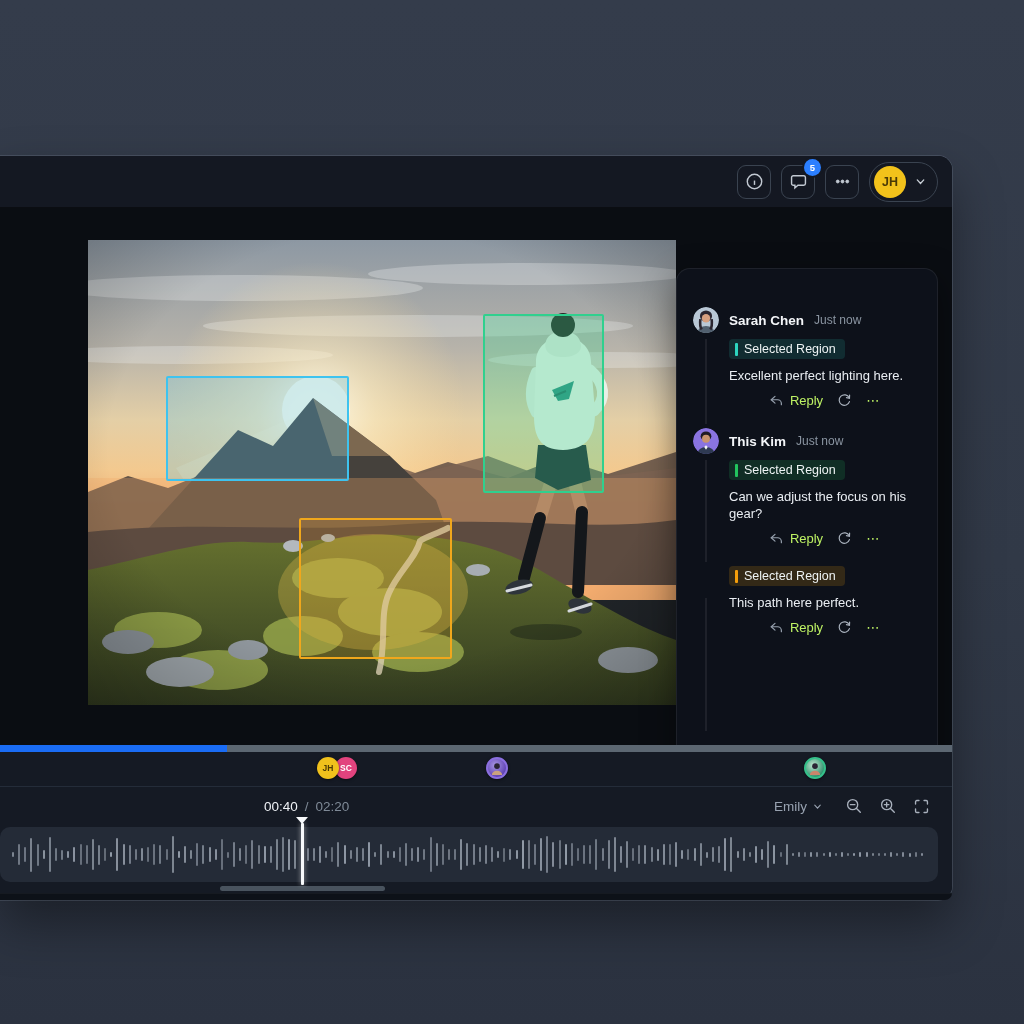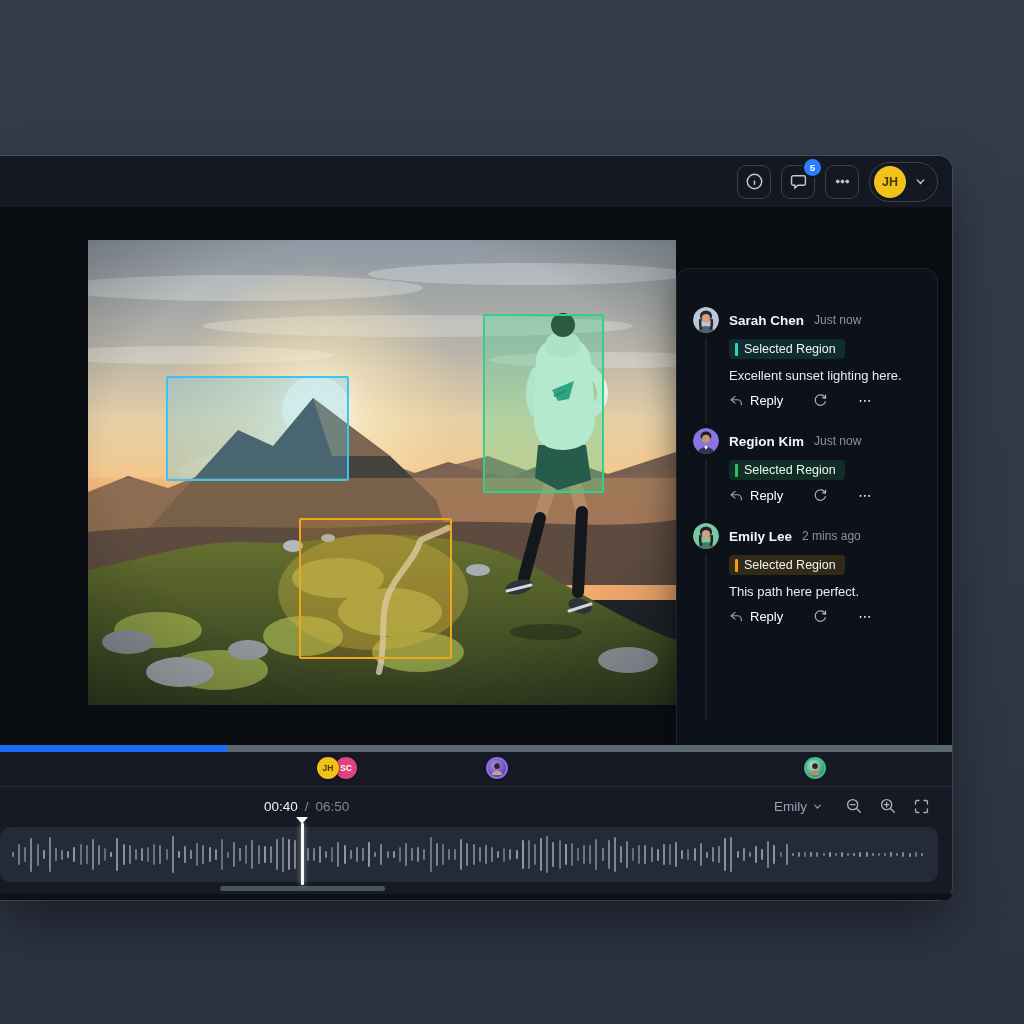--- a/index.html
+++ b/index.html
@@ -91,21 +91,21 @@
     font-size:12.5px; color:#eef3f4;
   }
   .c-tag .bar { width:3px; height:13px; border-radius:1px; }
   .t-teal   { background:rgba(45,212,191,.14); }
   .t-teal .bar   { background:#2dd4bf; }
   .t-green  { background:rgba(34,197,94,.16); }
   .t-green .bar  { background:#22c55e; }
   .t-orange { background:rgba(245,158,11,.17); }
   .t-orange .bar { background:#f59e0b; }
   .c-text { font-size:13px; line-height:17px; color:#e9edf2; max-width:196px; margin-bottom:9px; }
-  .c-actions { display:flex; align-items:center; gap:30px; color:#ffffff; font-size:13px; }
+  .c-actions { display:flex; align-items:center; gap:14px; color:#bef264; font-size:13px;justify-content:center; }
   .c-reply { display:flex; align-items:center; gap:6px; cursor:pointer; }
   .c-actions svg { stroke:#97a1ae; }
   .c-more { letter-spacing:2px; cursor:pointer; }
 
   
   .timeline {
     position:absolute; left:0; right:0; bottom:0; height:155px;
     background:#151a24; border-radius:0 0 14px 0;
   }
   .progress-track {
@@ -318,21 +318,21 @@
             </svg>
           </div>
           <span class="c-name">Sarah Chen</span>
           <span class="c-time">Just now</span>
         </div>
         <div class="c-body">
           <div class="c-tag t-teal">
             <span class="bar"></span>
             <span>Selected Region</span>
           </div>
-          <div class="c-text">Excellent sunset lighting here.</div>
+          <div class="c-text">Excellent perfect lighting here.</div>
           <div class="c-actions">
             <span class="c-reply">
               <span style="display:flex">
                 <svg width="15" height="15" viewBox="0 0 20 20" fill="none" stroke-width="1.6" stroke-linecap="round" stroke-linejoin="round">
                   <polyline points="8,4.5 3,9 8,13.5"></polyline>
                     <path d="M3 9h8.5a5 5 0 0 1 5 5v1.5"></path>
                 </svg>
               </span>
               <span>Reply</span>
             </span>
@@ -351,28 +351,29 @@
         <div class="c-head">
           <div class="c-avatar">
             <svg width="26" height="26" viewBox="0 0 30 30">
               <circle cx="15" cy="15" r="15" fill="#8a74e0"></circle>
               <ellipse cx="15" cy="9.5" rx="6.2" ry="5.5" fill="#1f1b24"></ellipse>
               <circle cx="15" cy="12.5" r="4.6" fill="#c8946e"></circle>
               <path d="M5 30 a10 8 0 0 1 20 0 Z" fill="#2e3a52"></path>
               <path d="M13 22 15 25 17 22 15 20 Z" fill="#f2f4f6"></path>
             </svg>
           </div>
-          <span class="c-name">Region Kim</span>
+          <span class="c-name">This Kim</span>
           <span class="c-time">Just now</span>
         </div>
         <div class="c-body">
           <div class="c-tag t-green">
             <span class="bar"></span>
             <span>Selected Region</span>
           </div>
+          <div class="c-text">Can we adjust the focus on his gear?</div>
           <div class="c-actions">
             <span class="c-reply">
               <span style="display:flex">
                 <svg width="15" height="15" viewBox="0 0 20 20" fill="none" stroke-width="1.6" stroke-linecap="round" stroke-linejoin="round">
                   <polyline points="8,4.5 3,9 8,13.5"></polyline>
                     <path d="M3 9h8.5a5 5 0 0 1 5 5v1.5"></path>
                 </svg>
               </span>
               <span>Reply</span>
             </span>
@@ -381,33 +382,20 @@
                 <path d="M16.6 11.5a7 7 0 1 1-.4-5.2"></path>
                   <polyline points="16.8,2.8 16.6,7 12.6,6.2"></polyline>
               </svg>
             </span>
             <span class="c-more">⋯</span>
           </div>
         </div>
       </div>
 
       <div class="comment">
-        <div class="c-head">
-          <div class="c-avatar">
-            <svg width="26" height="26" viewBox="0 0 30 30">
-              <circle cx="15" cy="15" r="15" fill="#79c9a0"></circle>
-              <ellipse cx="15" cy="10.5" rx="7" ry="6.5" fill="#241f28"></ellipse>
-              <circle cx="15" cy="13" r="4.8" fill="#d2a07e"></circle>
-              <path d="M5 30 a10 8 0 0 1 20 0 Z" fill="#4b7a64"></path>
-              <path d="M8.5 14 q-1 8 1.5 12 M21.5 14 q1 8 -1.5 12" stroke="#241f28" stroke-width="3" fill="none"></path>
-            </svg>
-          </div>
-          <span class="c-name">Emily Lee</span>
-          <span class="c-time">2 mins ago</span>
-        </div>
         <div class="c-body">
           <div class="c-tag t-orange">
             <span class="bar"></span>
             <span>Selected Region</span>
           </div>
           <div class="c-text">This path here perfect.</div>
           <div class="c-actions">
             <span class="c-reply">
               <span style="display:flex">
                 <svg width="15" height="15" viewBox="0 0 20 20" fill="none" stroke-width="1.6" stroke-linecap="round" stroke-linejoin="round">
@@ -451,21 +439,21 @@
           <path d="M4 30 a11 9 0 0 1 22 0 Z" fill="#c9856b"></path>
         </svg>
       </div>
     </div>
     <div class="row-divider"></div>
 
     <div class="controls-row">
       <div class="time-display">
         <span class="t-cur">00:40</span>
         <span class="t-sep">/</span>
-        <span class="t-tot">06:50</span>
+        <span class="t-tot">02:20</span>
       </div>
       <div class="right-controls">
         <span class="zoom-select">
           <span>Emily</span>
           <span style="display:flex">
             <svg width="11" height="11" viewBox="0 0 20 20" fill="none" stroke="#98a2b0" stroke-width="2" stroke-linecap="round">
               <polyline points="5,7.5 10,13 15,7.5"></polyline>
             </svg>
           </span>
         </span>

